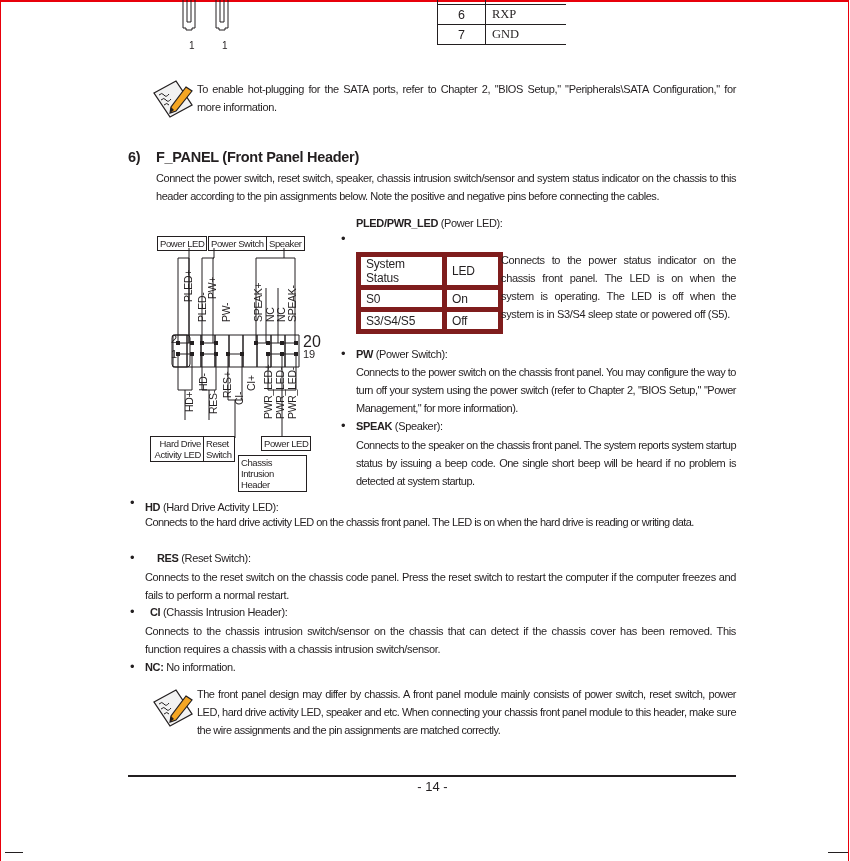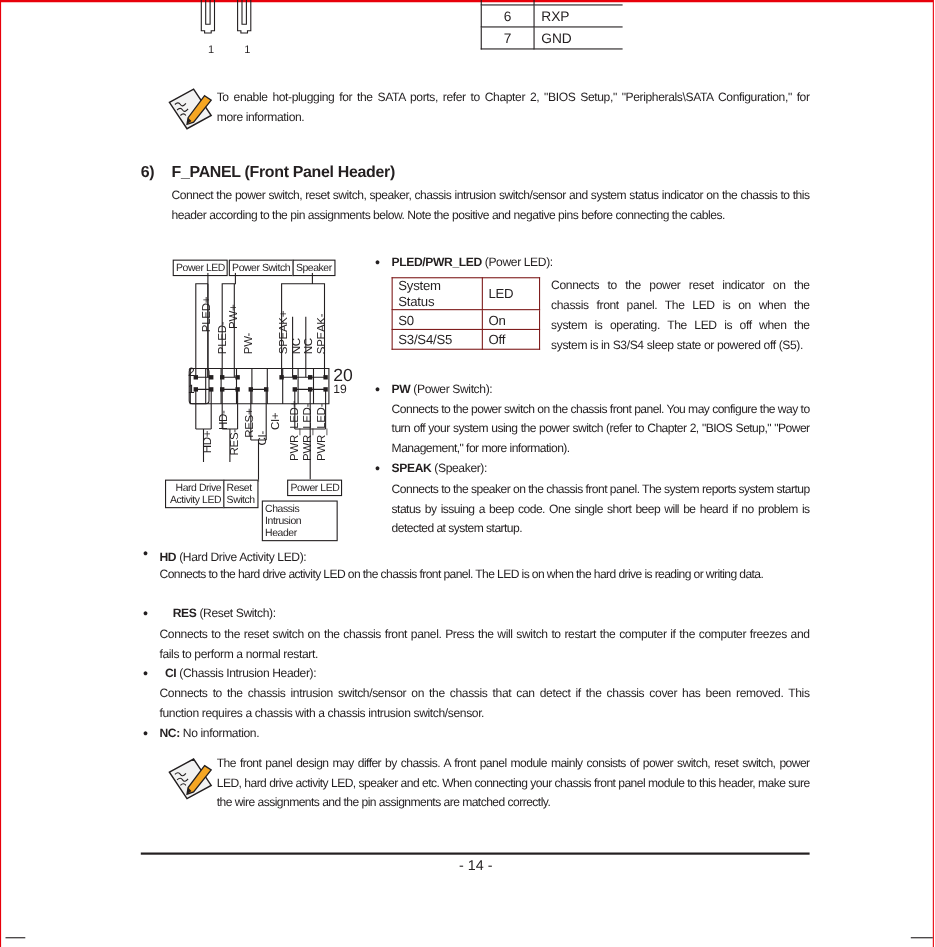--- a/index.html
+++ b/index.html
@@ -8,25 +8,25 @@
   .frame { position:absolute; left:0; top:0; width:847px; height:859px;
            border:1px solid #e8000b; border-top-width:2px; border-bottom-width:2px; box-sizing:content-box; pointer-events:none; }
   .abs { position:absolute; }
   .txt { font-size:11px; line-height:18px; letter-spacing:-0.35px; }
   .just { text-align:justify; text-align-last:left; }
   b { font-weight:bold; }
   
   table.sata { position:absolute; left:437px; top:-6px; border-collapse:collapse; font-size:12.5px; }
   table.sata td { border:1px solid #231f20; height:19px; padding:0 6px; }
   table.sata td.n { width:35px; text-align:center; }
-  table.sata td.s { width:68px; border-right:none; }
+  table.sata td.s { width:68px; border-right:none;font-family:Liberation Serif, serif; }
   .pinnum { font-size:10px; }
   
   table.stat { position:absolute; left:356px; top:252px; border-collapse:collapse; font-size:12px; }
-  table.stat td { border:1px solid #7f1d1d; height:17px; padding:0 5px; letter-spacing:-0.2px; }
+  table.stat td { border:5px solid #7f1d1d; height:17px; padding:0 5px; letter-spacing:-0.2px; }
   .bullet { position:absolute; font-size:13px; }
   .box { position:absolute; border:1px solid #231f20; font-size:9.5px; letter-spacing:-0.4px; line-height:11px; padding:1px 2px; background:#fff; }
   .hr { position:absolute; background:#231f20; }
   .vlabel { position:absolute; font-size:10.5px; transform-origin:left top; transform:rotate(-90deg); white-space:nowrap; letter-spacing:-0.3px; }
 </style>
 </head>
 <body>
 
 <div class="frame"></div>
 
@@ -135,54 +135,54 @@
   <span class="vlabel" style="left:274px;top:419px">PWR_LED-</span>
   <span class="vlabel" style="left:286px;top:419px">PWR_LED-</span>
 
   <div class="box" style="left:150px;top:436px;width:48px;text-align:right">Hard Drive Activity LED</div>
   <div class="box" style="left:203px;top:436px;width:26px">Reset Switch</div>
   <div class="box" style="left:238px;top:455px;width:63px">Chassis Intrusion Header</div>
   <div class="box" style="left:261px;top:436px">Power LED</div>
 </div>
 
 <span class="bullet" style="left:341px;top:231px">•</span>
-<div class="abs txt" style="left:356px;top:230px"><b>PLED/PWR_LED</b><span> (Power LED):</span></div>
+<div class="abs txt" style="left:356px;top:214px"><b>PLED/PWR_LED</b><span> (Power LED):</span></div>
 <table class="stat">
   <tbody>
       <tr>
     <td style="width:71px">System Status</td>
     <td style="width:41px">LED</td>
   </tr>
   <tr>
     <td>S0</td>
     <td>On</td>
   </tr>
   <tr>
     <td>S3/S4/S5</td>
     <td>Off</td>
   </tr>
 </tbody>
   </table>
-<div class="abs txt just" style="left:501px;top:251px;width:235px">Connects to the power reset indicator on the chassis front panel. The LED is on when the system is operating. The LED is off when the system is in S3/S4 sleep state or powered off (S5).</div>
+<div class="abs txt just" style="left:501px;top:251px;width:235px">Connects to the power status indicator on the chassis front panel. The LED is on when the system is operating. The LED is off when the system is in S3/S4 sleep state or powered off (S5).</div>
 
 <span class="bullet" style="left:341px;top:346px">•</span>
 <div class="abs txt" style="left:356px;top:345px"><b>PW</b><span> (Power Switch):</span></div>
 <div class="abs txt just" style="left:356px;top:363px;width:380px;letter-spacing:-0.5px">Connects to the power switch on the chassis front panel. You may configure the way to turn off your system using the power switch (refer to Chapter 2, "BIOS Setup," "Power Management," for more information).</div>
 
 <span class="bullet" style="left:341px;top:418px">•</span>
 <div class="abs txt" style="left:356px;top:417px"><b>SPEAK</b><span> (Speaker):</span></div>
 <div class="abs txt just" style="left:356px;top:436px;width:380px;letter-spacing:-0.5px">Connects to the speaker on the chassis front panel. The system reports system startup status by issuing a beep code. One single short beep will be heard if no problem is detected at system startup.</div>
 
 <span class="bullet" style="left:130px;top:495px">•</span>
 <div class="abs txt" style="left:145px;top:498px"><b>HD</b><span> (Hard Drive Activity LED):</span></div>
 <div class="abs txt just" style="left:145px;top:513px;width:591px;letter-spacing:-0.55px">Connects to the hard drive activity LED on the chassis front panel. The LED is on when the hard drive is reading or writing data.</div>
 
 <span class="bullet" style="left:130px;top:550px">•</span>
 <div class="abs txt" style="left:157px;top:549px"><b>RES</b><span> (Reset Switch):</span></div>
-<div class="abs txt just" style="left:145px;top:568px;width:591px">Connects to the reset switch on the chassis front panel. Press the will switch to restart the computer if the computer freezes and fails to perform a normal restart.</div>
+<div class="abs txt just" style="left:145px;top:568px;width:591px">Connects to the reset switch on the chassis code panel. Press the reset switch to restart the computer if the computer freezes and fails to perform a normal restart.</div>
 
 <span class="bullet" style="left:130px;top:604px">•</span>
 <div class="abs txt" style="left:150px;top:603px"><b>CI</b><span> (Chassis Intrusion Header):</span></div>
 <div class="abs txt just" style="left:145px;top:622px;width:591px">Connects to the chassis intrusion switch/sensor on the chassis that can detect if the chassis cover has been removed. This function requires a chassis with a chassis intrusion switch/sensor.</div>
 
 <span class="bullet" style="left:130px;top:659px">•</span>
 <div class="abs txt" style="left:145px;top:658px"><b>NC:</b><span> No information.</span></div>
 
 <svg class="abs" style="left:152px;top:688px" width="44" height="40" viewBox="0 0 44 40">
   <path d="M2 14 L24 2 L40 26 L18 38 Z" fill="#f2f2f2" stroke="#231f20" stroke-width="1.3"></path>

